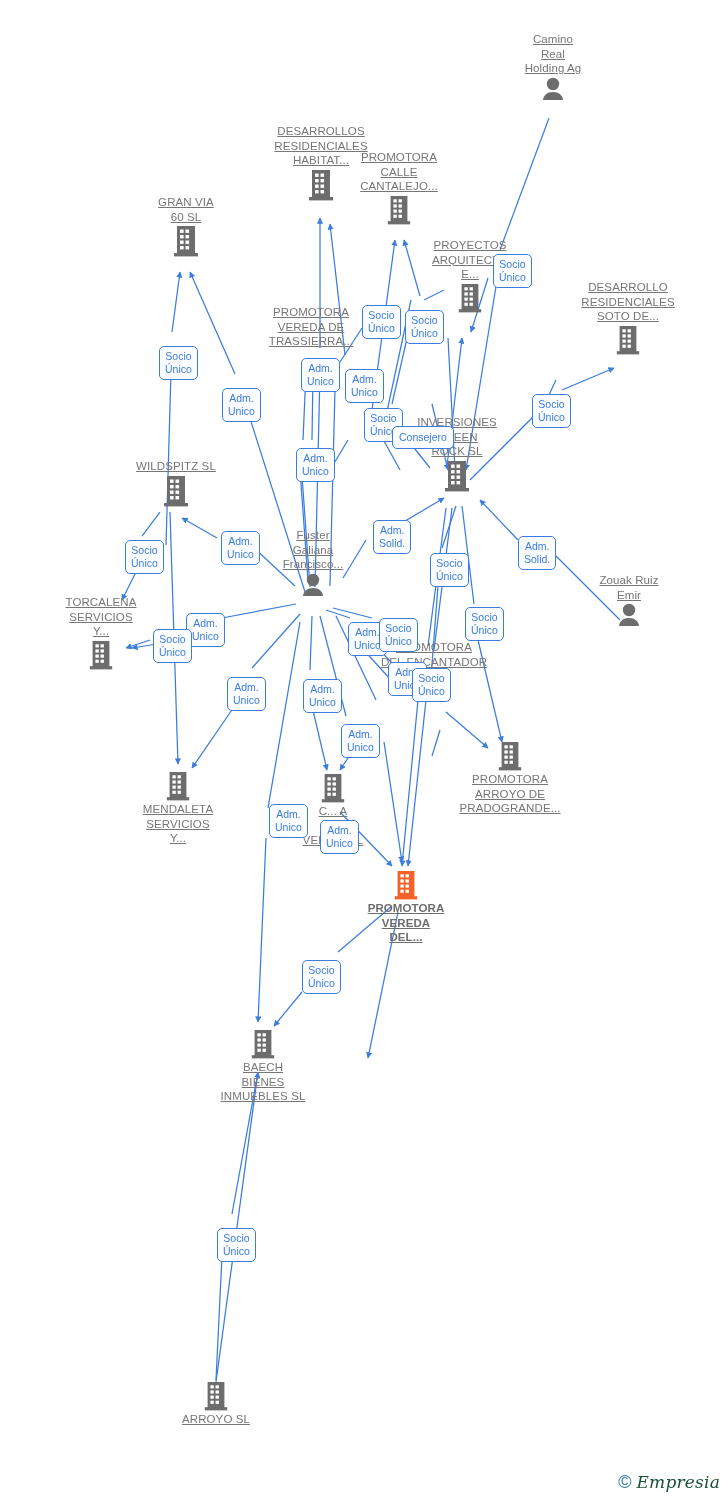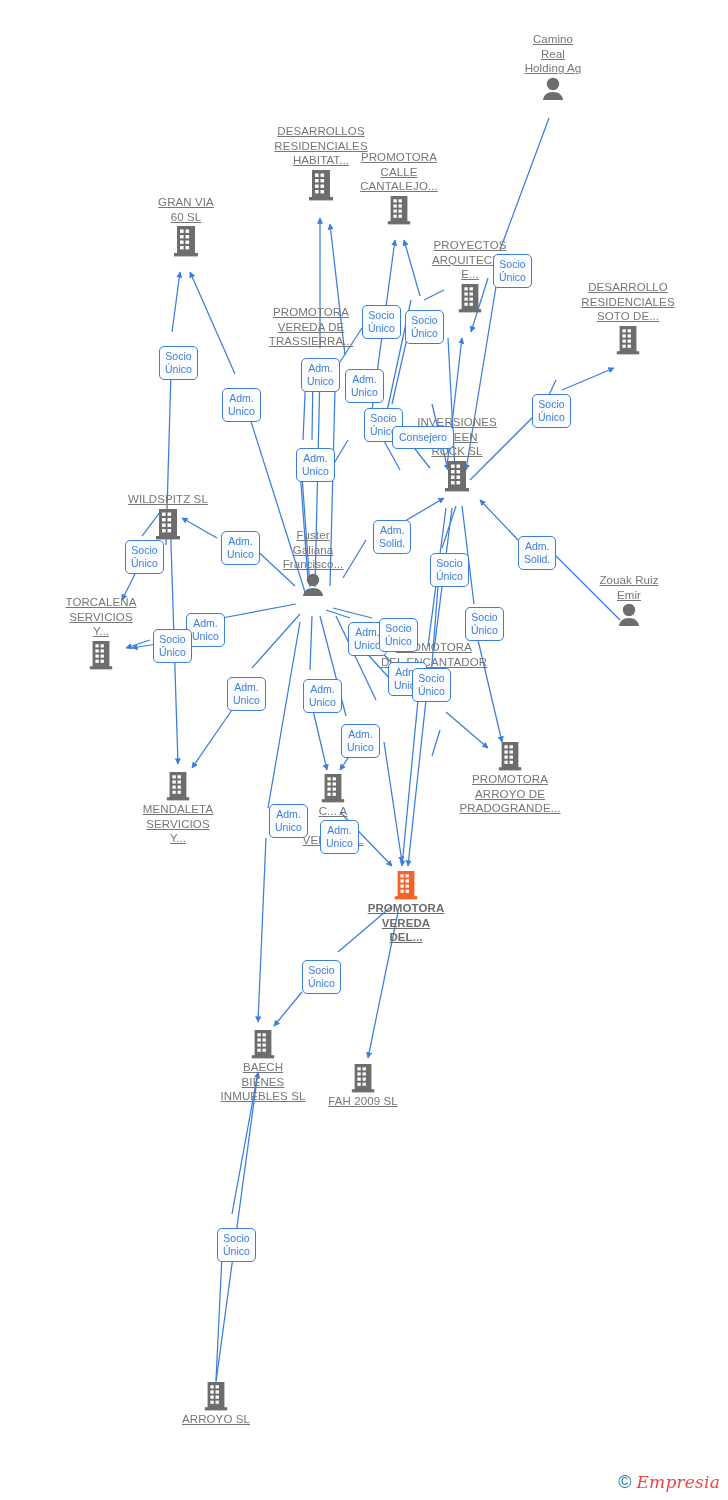--- a/index.html
+++ b/index.html
@@ -70,21 +70,21 @@
     align-items:center;
     gap:5px;
     font-size:17px;
   }
   #watermark .cmark{
     color:#2e7aa8;
     font-size:18px;
     line-height:18px;
   }
   #watermark .wname{
-    color:#ef4444;
+    color:#14532d;
     font-style:italic;
     font-family:"DejaVu Serif", serif;
     font-size:17px;
     letter-spacing:0.2px;
   }
 </style>
 </head>
 <body>
 
 <div id="canvas">
@@ -323,21 +323,21 @@
         </svg>
     </div>
   </div>
 
   <div class="node" style="left:311px; top:305px;">
     <div class="node-label">PROMOTORA
 VEREDA DE
 TRASSIERRA...</div>
   </div>
 
-  <div class="node" style="left:168px; top:459px;margin-top:33px;">
+  <div class="node" style="left:176px; top:459px;">
     <div class="node-label">WILDSPITZ  SL</div>
     <div class="node-icon">
       <svg width="30" height="34" viewBox="0 0 30 34">
           <rect x="6" y="2" width="18" height="28" fill="#6d6d6d"></rect>
           <rect x="3" y="29" width="24" height="3.4" fill="#6d6d6d"></rect>
           <g fill="#ffffff">
             <rect x="9" y="5.5" width="3.6" height="3.4"></rect>
             <rect x="14.5" y="5.5" width="3.6" height="3.4"></rect>
             <rect x="9" y="11" width="3.6" height="3.4"></rect>
             <rect x="14.5" y="11" width="3.6" height="3.4"></rect>
@@ -541,39 +541,20 @@
             <rect x="9" y="22" width="3.6" height="3.4"></rect>
             <rect x="14.5" y="22" width="3.6" height="3.4"></rect>
           </g>
         </svg>
     </div>
     <div class="node-label">BAECH
 BIENES
 INMUEBLES SL</div>
   </div>
 
-  <div class="node labelbelow" style="left:363px; top:1062px;">
-    <div class="node-icon">
-      <svg width="28" height="32" viewBox="0 0 30 34">
-          <rect x="6" y="2" width="18" height="28" fill="#6d6d6d"></rect>
-          <rect x="3" y="29" width="24" height="3.4" fill="#6d6d6d"></rect>
-          <g fill="#ffffff">
-            <rect x="9" y="5.5" width="3.6" height="3.4"></rect>
-            <rect x="14.5" y="5.5" width="3.6" height="3.4"></rect>
-            <rect x="9" y="11" width="3.6" height="3.4"></rect>
-            <rect x="14.5" y="11" width="3.6" height="3.4"></rect>
-            <rect x="9" y="16.5" width="3.6" height="3.4"></rect>
-            <rect x="14.5" y="16.5" width="3.6" height="3.4"></rect>
-            <rect x="9" y="22" width="3.6" height="3.4"></rect>
-            <rect x="14.5" y="22" width="3.6" height="3.4"></rect>
-          </g>
-        </svg>
-    </div>
-    <div class="node-label">FAH 2009 SL</div>
-  </div>
 
   <div class="node labelbelow" style="left:216px; top:1380px;">
     <div class="node-icon">
       <svg width="28" height="32" viewBox="0 0 30 34">
           <rect x="6" y="2" width="18" height="28" fill="#6d6d6d"></rect>
           <rect x="3" y="29" width="24" height="3.4" fill="#6d6d6d"></rect>
           <g fill="#ffffff">
             <rect x="9" y="5.5" width="3.6" height="3.4"></rect>
             <rect x="14.5" y="5.5" width="3.6" height="3.4"></rect>
             <rect x="9" y="11" width="3.6" height="3.4"></rect>

